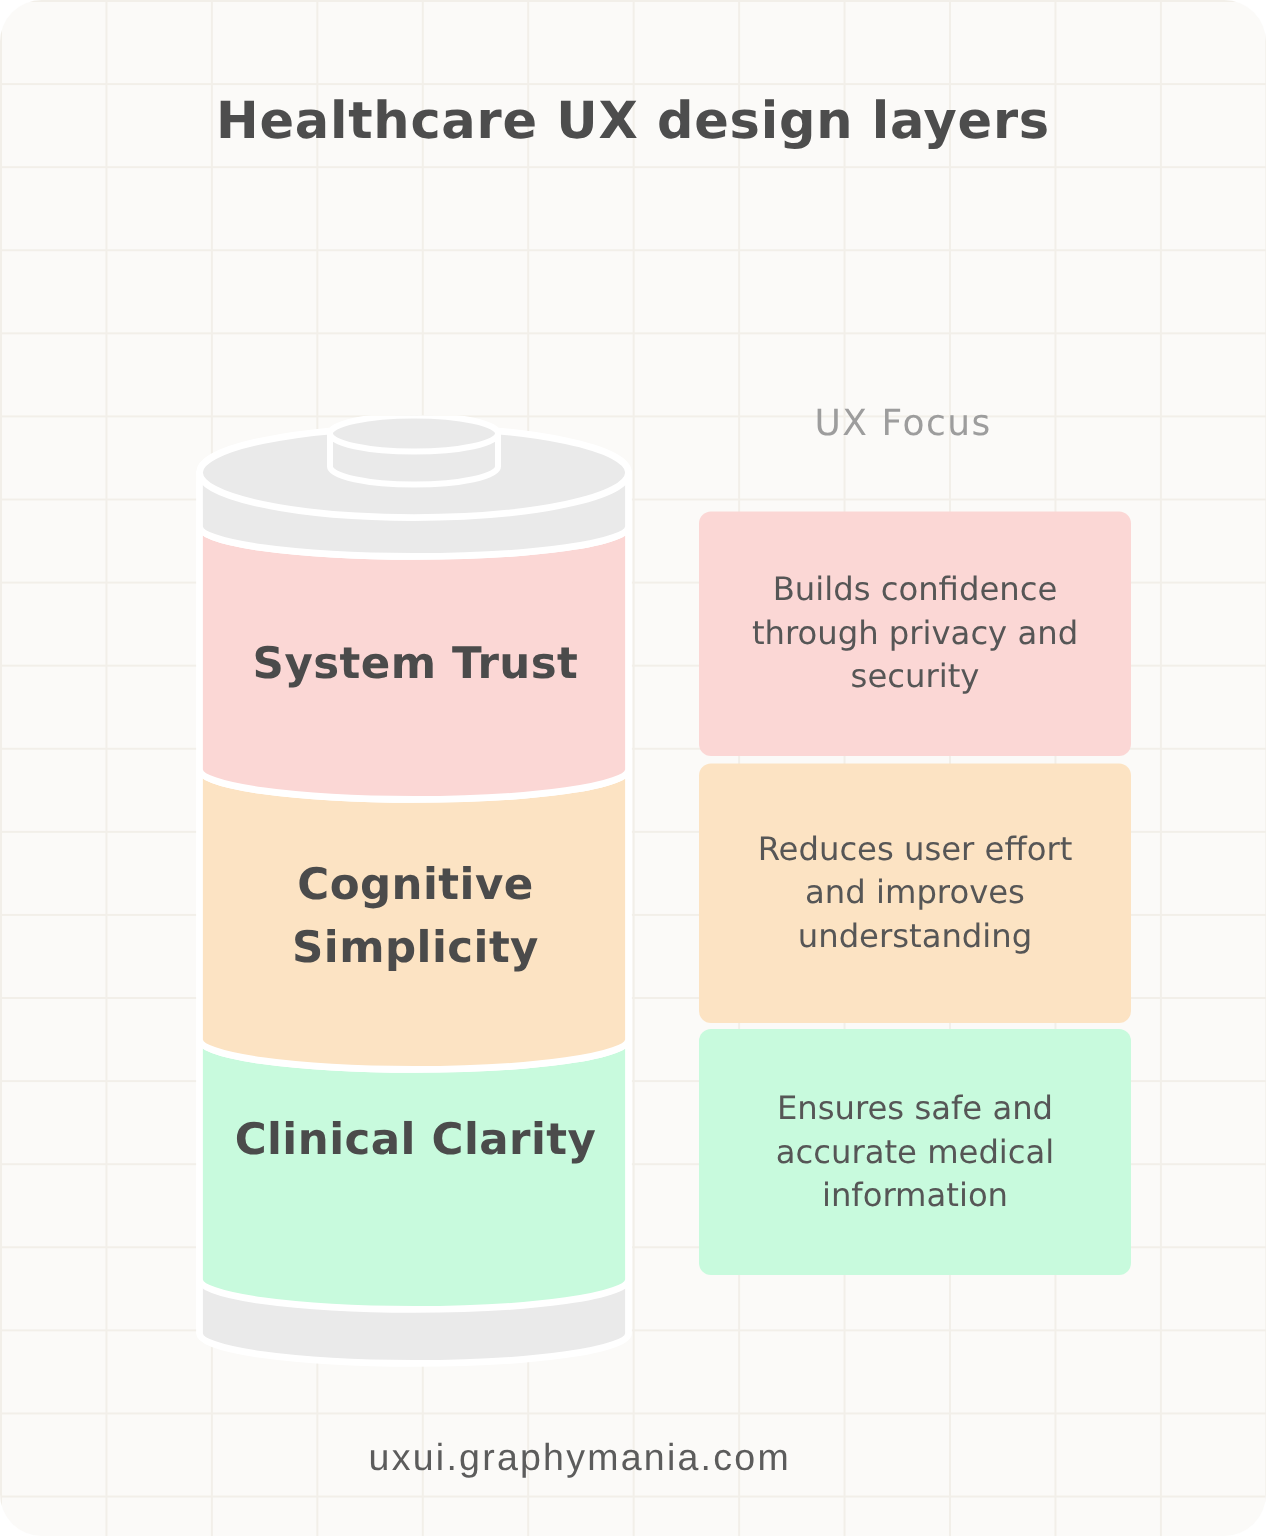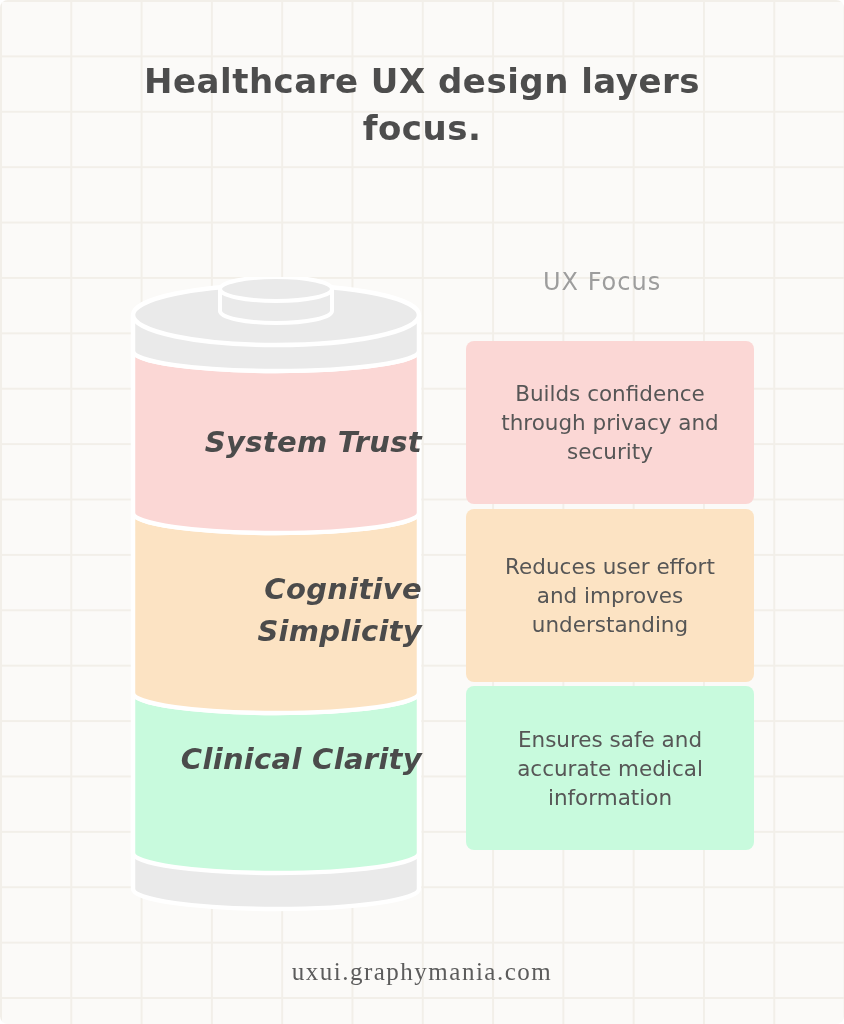--- a/index.html
+++ b/index.html
@@ -5,73 +5,72 @@
   html,body{margin:0;padding:0;background:#ffffff;}
   .canvas{
     position:relative;
     width:844px;height:1024px;
     margin:0 auto;
     background-color:#fbfaf8;
     background-image:
       linear-gradient(to right, #f2efe9 1.5px, transparent 1.5px),
       linear-gradient(to bottom, #f2efe9 1.5px, transparent 1.5px);
     background-size:70.3px 55.4px;
-    border-radius:8px;
+    border-radius:28px;
     overflow:hidden;
     font-family:"DejaVu Sans","Liberation Sans",sans-serif;
   }
   .title{
     position:absolute;left:0;top:58px;width:844px;
     text-align:center;
     font-size:34px;font-weight:800;line-height:47px;
     color:#4d4d4d;letter-spacing:0.5px;
   }
   .title .tline{display:block;}
   .ux-focus{
     position:absolute;left:543px;top:268px;width:220px;
     font-size:24px;color:#9d9d9d;font-weight:400;
     letter-spacing:1px;
   }
   .battery-svg{position:absolute;left:130px;top:277px;}
   .layer-label{
     position:absolute;left:132px;width:290px;
-    text-align:right;font-weight:800;font-size:29px;line-height:42px;
-    color:#4b4b4b;letter-spacing:0.3px;font-style:italic;
+    text-align:center;font-weight:800;font-size:29px;line-height:42px;
+    color:#4b4b4b;letter-spacing:0.3px;
   }
   .label-1{top:421px;}
   .label-2{top:568px;}
   .label-3{top:738px;}
   .desc-card{
     position:absolute;left:425px;width:288px;
     border-radius:8px;
     display:flex;align-items:center;justify-content:center;margin-left:41px;
   }
   .card-1{top:341px;height:163px;}
   .card-2{top:509px;height:173px;}
   .card-3{top:686px;height:164px;}
   .desc-text{
     max-width:222px;text-align:center;
     font-size:21.5px;line-height:29px;color:#565656;
   }
   .footer{
-    position:absolute;left:0;top:958px;width:844px;
+    position:absolute;left:0;top:958px;width:773px;
     text-align:center;
-    font-family:Liberation Serif, serif;
+    font-family:Liberation Sans, sans-serif;
     font-size:25px;font-weight:300;letter-spacing:1.5px;
     color:#5c5c5c;
   }
 </style>
 </head>
 <body>
 
 <div class="canvas">
 
   <h1 class="title" style="margin:0;">
     <span class="tline">Healthcare UX design layers</span>
-    <span class="tline">focus.</span>
   </h1>
 
   <div class="ux-focus">UX Focus</div>
 
   <svg class="battery-svg" width="292" height="648" viewBox="0 0 292 648">
 
     <path d="M3,520 L289,520 L289,612 A143,20 0 0 1 3,612 Z" stroke="#ffffff" stroke-width="4.5" stroke-linejoin="round" fill="#eaeaea"></path>
 
     <path d="M3,416 A143,20 0 0 0 289,416 L289,576 A143,20 0 0 1 3,576 Z" stroke="#ffffff" stroke-width="4.5" stroke-linejoin="round" fill="#c8fadd"></path>
 

